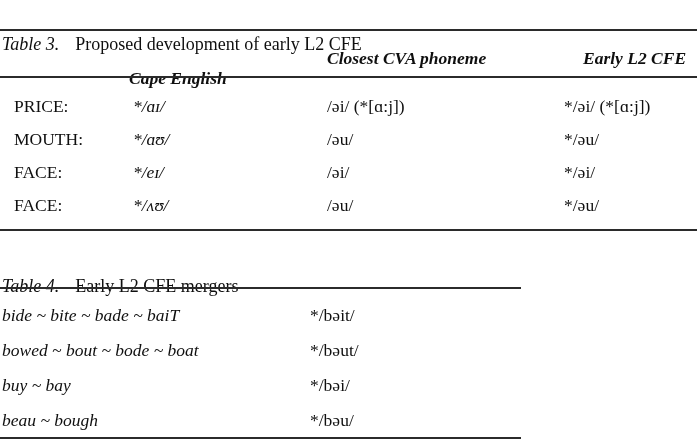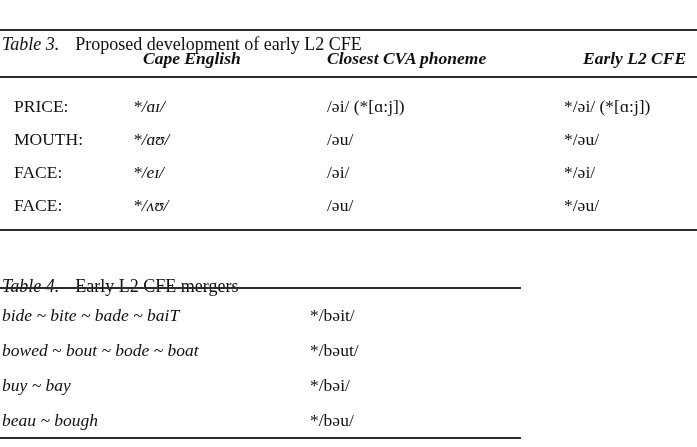--- a/index.html
+++ b/index.html
@@ -52,21 +52,21 @@
     font-size: 17.5px;
     white-space: nowrap;
   }
   .cell {
     position: absolute;
     top: 0;
     white-space: nowrap;
   }
   
   .c-label  { left: 14px; }
-  .c-cape-h { left: 143px; }
+  .c-cape-h { left: 129px; margin-top: 20px; }
   .c-cape   { left: 133px; font-style: italic; }
   .c-cva    { left: 327px; text-align: right; }
   .c-early-h{ left: 583px; }
   .c-early  { left: 564px; }
   
   .c-words  { left: 2px; font-style: italic; }
   .c-phon   { left: 310px; text-align: right; }
 </style>
 </head>
 <body>

